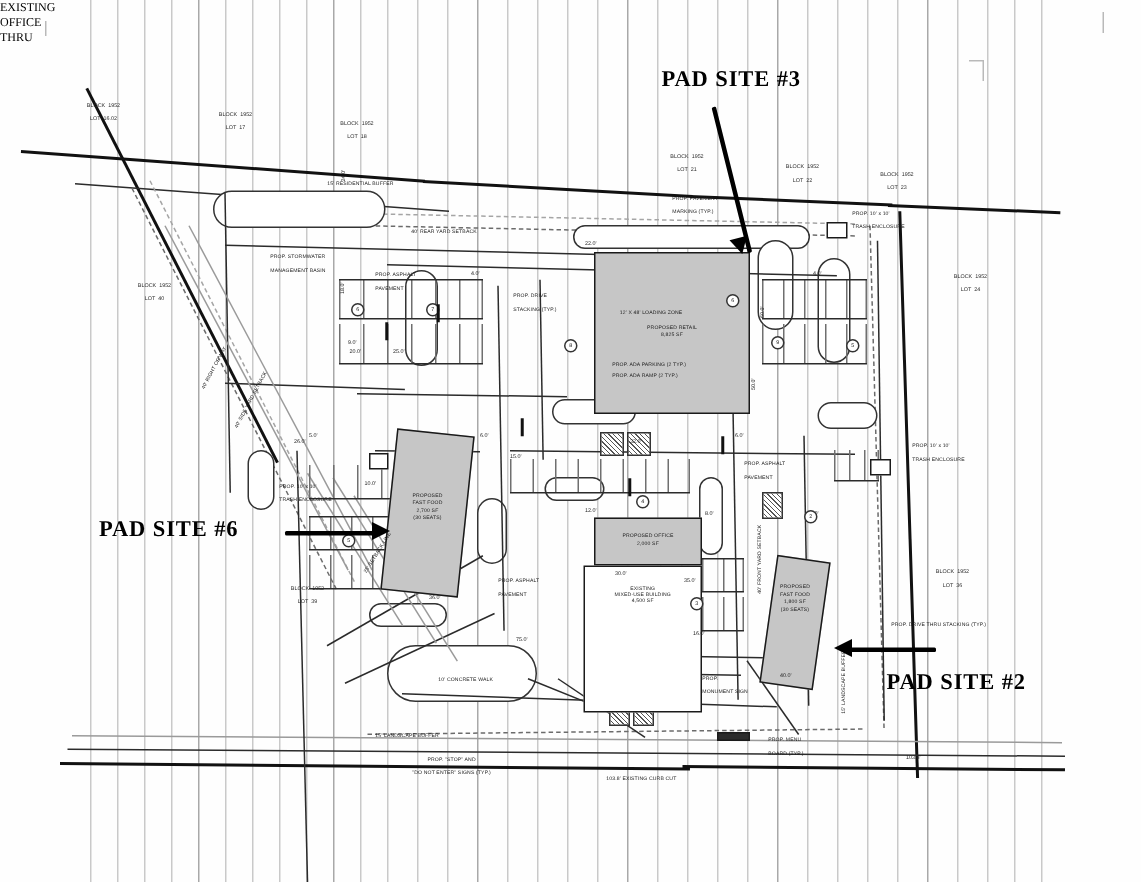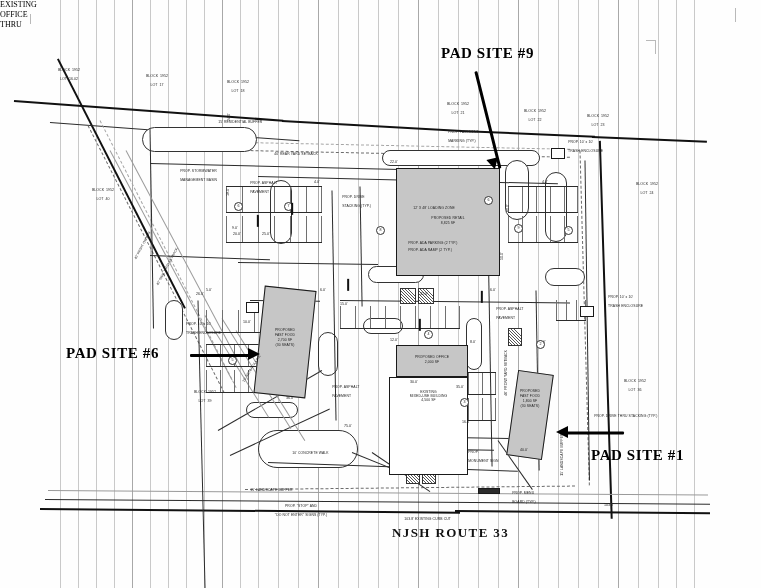--- a/index.html
+++ b/index.html
@@ -516,38 +516,37 @@
   <div class="cmark" style="left:484px;top:196px;">6</div>
 
   <div>
     <div class="ln2" style="left:258px;top:214px;width:12px;transform:rotate(90deg);"></div>
     <div class="ln2" style="left:292px;top:214px;width:12px;transform:rotate(-90deg);"></div>
     <div class="ln2" style="left:482px;top:290px;width:12px;transform:rotate(90deg);"></div>
     <div class="ln2" style="left:348px;top:290px;width:12px;transform:rotate(-90deg);"></div>
     <div class="ln2" style="left:420px;top:318px;width:12px;transform:rotate(90deg);"></div>
   </div>
 
-  <div class="padlabel" style="left:441px;top:45px;">PAD SITE #9</div>
+  <div class="padlabel" style="left:441px;top:45px;">PAD SITE #3</div>
   <div class="arrow" style="left:470px;top:70px;width:30px;height:100px;">
     <div class="shaft" style="width:100px;transform:rotate(76deg);transform-origin:left center;top:0;left:6px;"></div>
     <div class="head" style="left:18px;top:88px;border-left:11px solid #000;transform:rotate(76deg);"></div>
   </div>
 
   <div class="padlabel" style="left:66px;top:345px;">PAD SITE #6</div>
   <div class="arrow" style="left:190px;top:352px;width:70px;height:10px;">
     <div class="shaft" style="width:62px;top:2px;"></div>
     <div class="head" style="left:58px;top:-4px;border-left:12px solid #000;"></div>
   </div>
 
-  <div class="padlabel" style="left:591px;top:447px;">PAD SITE #1</div>
+  <div class="padlabel" style="left:591px;top:447px;">PAD SITE #2</div>
   <div class="arrow" style="left:560px;top:430px;width:72px;height:10px;">
     <div class="shaft" style="width:62px;top:2px;transform:rotate(180deg);transform-origin:left center;left:64px;"></div>
     <div class="head" style="left:-4px;top:-4px;border-right:12px solid #000;"></div>
   </div>
 
-  <div class="route" style="left:392px;top:525px;">NJSH  ROUTE  33</div>
 
   <div class="edgemark" style="left:735px;top:8px;width:1px;height:14px;"></div>
   <div class="edgemark" style="left:30px;top:14px;width:1px;height:10px;"></div>
   <div class="edgemark" style="left:646px;top:40px;width:10px;height:1px;"></div>
   <div class="edgemark" style="left:655px;top:40px;width:1px;height:14px;"></div>
 
 </div>
 
 </body></html>

